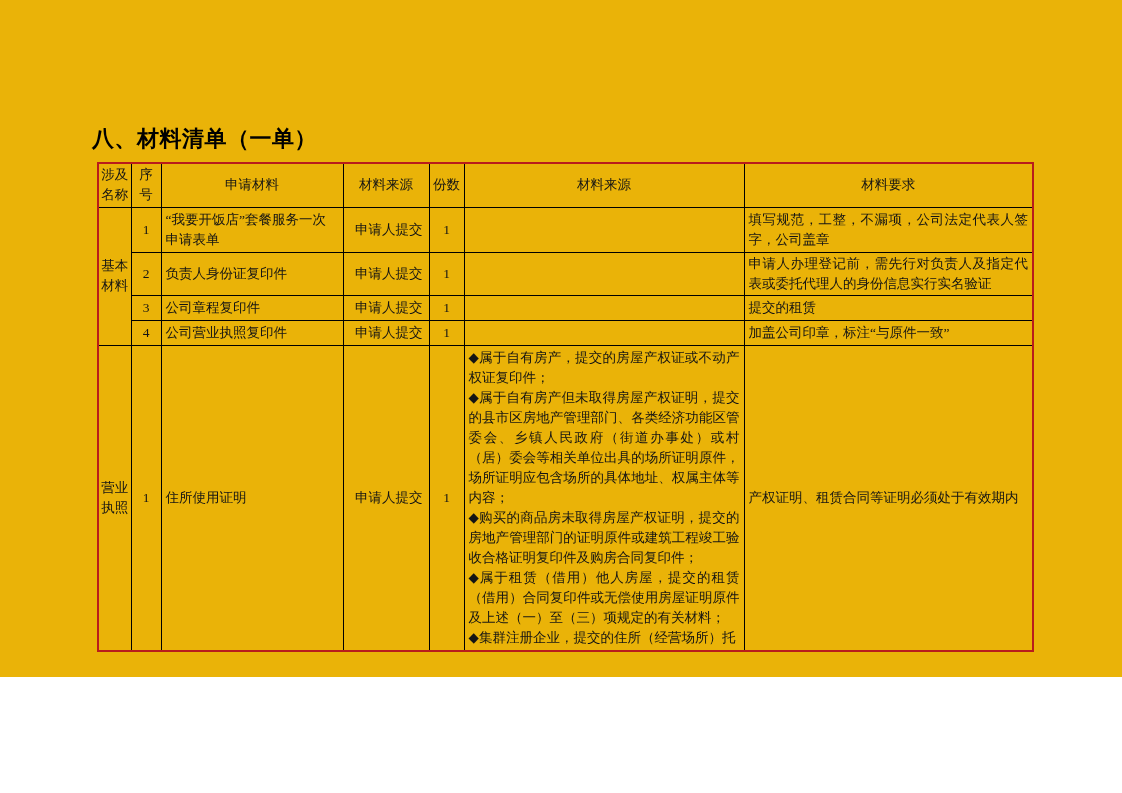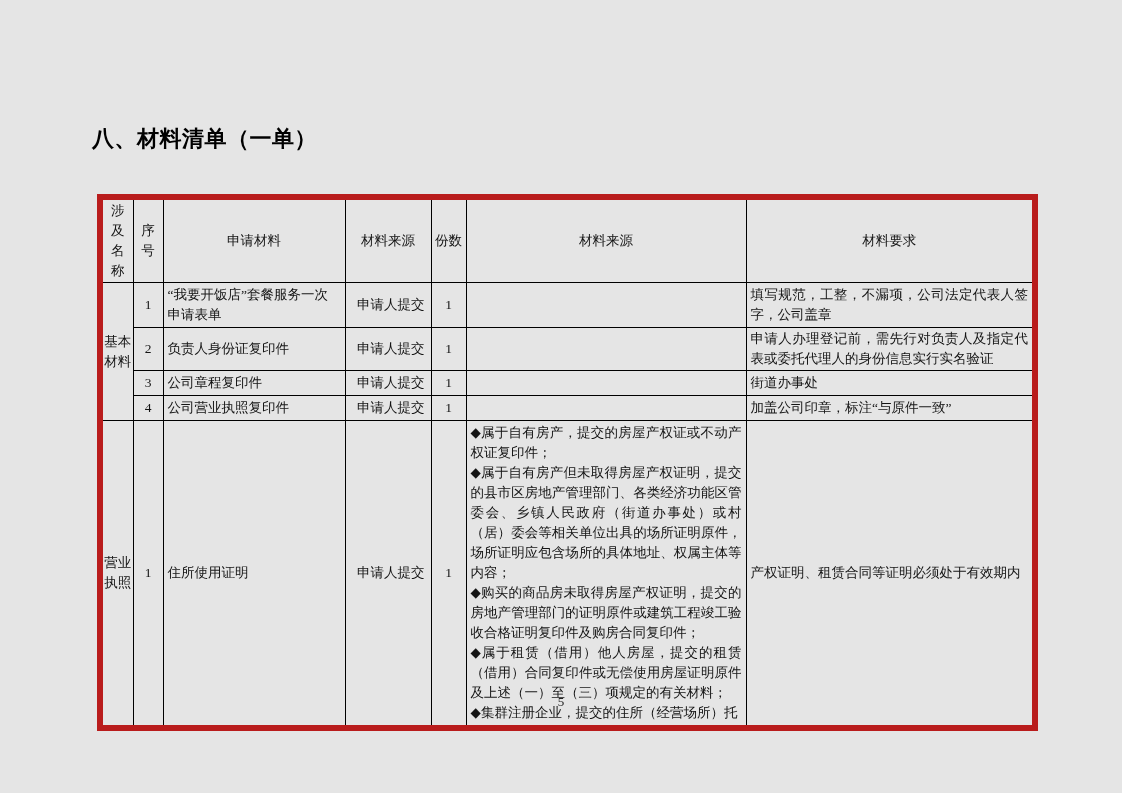--- a/index.html
+++ b/index.html
@@ -3,45 +3,45 @@
 <meta charset="utf-8">
 <style>
   html, body {
     margin: 0;
     padding: 0;
     background: #ffffff;
   }
   .page {
     position: relative;
     width: 1122px;
-    height: 793px;
-    background: #e5e5e5;
+    height: 677px;
+    background: #eab308;
     overflow: hidden;
     font-family: "Liberation Serif", "DejaVu Serif", serif;
     color: #1a1a1a;
   }
   .doc-title {
     position: absolute;
     left: 92px;
     top: 124px;
     font-family: "Liberation Sans", "DejaVu Sans", sans-serif;
     font-weight: bold;
     font-size: 22px;
     letter-spacing: 0.5px;
     color: #000000;
     white-space: nowrap;
   }
   table.materials {
     position: absolute;
     left: 97px;
-    top: 194px;
+    top: 162px;
     width: 935px;
     table-layout: fixed;
     border-collapse: collapse;
-    border: 6px solid #b91c1c;
+    border: 2px solid #b91c1c;
   }
   .materials th, .materials td {
     border: 1px solid #000000;
     font-size: 13.5px;
     font-weight: normal;
     line-height: 20px;
     color: #141414;
     vertical-align: middle;
     overflow: hidden;
     word-break: break-all;
@@ -134,21 +134,21 @@
       <td class="c-sit"></td>
       <td class="c-req">申请人办理登记前，需先行对负责人及指定代表或委托代理人的身份信息实行实名验证</td>
     </tr>
 
     <tr style="height:25px">
       <td class="c-seq">3</td>
       <td class="c-mat">公司章程复印件</td>
       <td class="c-src">申请人提交</td>
       <td class="c-cnt">1</td>
       <td class="c-sit"></td>
-      <td class="c-req">街道办事处</td>
+      <td class="c-req">提交的租赁</td>
     </tr>
 
     <tr style="height:25px">
       <td class="c-seq">4</td>
       <td class="c-mat">公司营业执照复印件</td>
       <td class="c-src">申请人提交</td>
       <td class="c-cnt">1</td>
       <td class="c-sit"></td>
       <td class="c-req">加盖公司印章，标注“与原件一致”</td>
     </tr>

